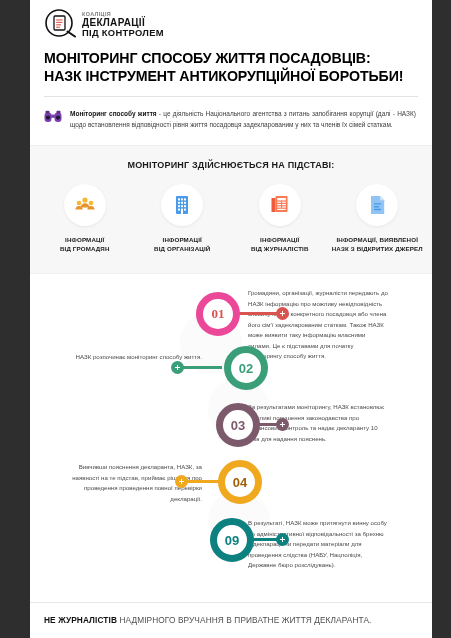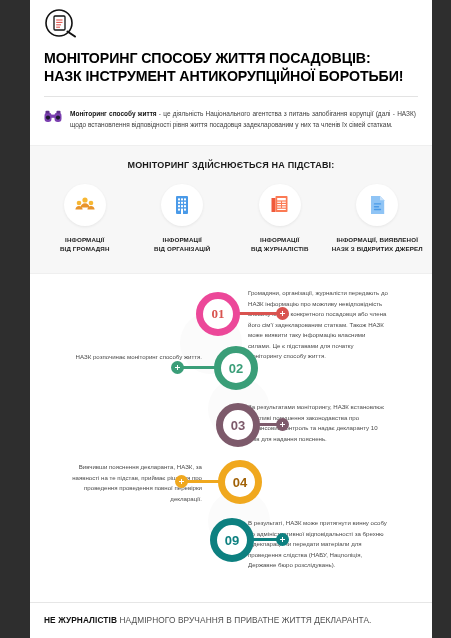--- a/index.html
+++ b/index.html
@@ -112,20 +112,25 @@
       <div class="logo-mark">
         <svg width="34" height="34" viewBox="0 0 34 34">
           <circle cx="15" cy="15" r="13" fill="none" stroke="#111" stroke-width="1.6"></circle>
           <rect x="10" y="8" width="11" height="14" rx="1" fill="#fff" stroke="#111" stroke-width="1.3"></rect>
           <line x1="12.2" y1="12" x2="18.5" y2="12" stroke="#e0564f" stroke-width="1.1"></line>
           <line x1="12.2" y1="14.4" x2="18.5" y2="14.4" stroke="#e0564f" stroke-width="1.1"></line>
           <line x1="12.2" y1="16.8" x2="17" y2="16.8" stroke="#e0564f" stroke-width="1.1"></line>
           <line x1="12.2" y1="19.2" x2="16" y2="19.2" stroke="#e0564f" stroke-width="1.1"></line>
           <line x1="23.5" y1="23.5" x2="31" y2="28.5" stroke="#111" stroke-width="2.1" stroke-linecap="round"></line>
         </svg>
+      </div>
+      <div class="logo-text">
+        <div class="logo-kicker">Коаліція</div>
+        <div class="logo-l1">ДЕКЛАРАЦІЇ</div>
+        <div class="logo-l2">ПІД КОНТРОЛЕМ</div>
       </div>
     </div>
 
     <div class="title">
       <div>МОНІТОРИНГ СПОСОБУ ЖИТТЯ ПОСАДОВЦІВ:</div>
       <div>НАЗК ІНСТРУМЕНТ АНТИКОРУПЦІЙНОЇ БОРОТЬБИ!</div>
     </div>
 
     <div class="rule"></div>
 
@@ -234,21 +239,21 @@
       <div class="step">
         <div class="ghost" style="left:150px;top:22px;width:62px;height:62px;"></div>
         <div class="node" style="left:166px;top:2px;border:7px solid #ec4899;color:#d9534f;font-family:Liberation Serif, serif;">01</div>
         <div class="connector" style="left:206px;top:22px;width:48px;background:#d9534f;"></div>
         <div class="dot" style="left:246px;top:17px;background:#d9534f;"></div>
         <div class="blurb right" style="top:-2px;">Громадяни, організації, журналісти передають до НАЗК інформацію про можливу невідповідність способу життя конкретного посадовця або члена його сім'ї задекларованим статкам. Також НАЗК може виявити таку інформацію власними силами. Це є підставами для початку моніторингу способу життя.</div>
       </div>
 
       <div class="step">
         <div class="ghost" style="left:178px;top:88px;width:62px;height:62px;"></div>
-        <div class="node" style="left:184px;top:56px;border:7px solid #3a9e78;color:#3a9e78;">02</div>
+        <div class="node" style="left:194px;top:56px;border:7px solid #3a9e78;color:#3a9e78;">02</div>
         <div class="connector" style="left:148px;top:76px;width:44px;background:#3a9e78;"></div>
         <div class="dot" style="left:141px;top:71px;background:#3a9e78;"></div>
         <div class="blurb left" style="top:62px;">НАЗК розпочинає моніторинг способу життя.</div>
       </div>
 
       <div class="step">
         <div class="node" style="left:186px;top:113px;border:7px solid #7d5a6b;color:#7d5a6b;">03</div>
         <div class="connector" style="left:226px;top:133px;width:28px;background:#7d5a6b;"></div>
         <div class="dot" style="left:246px;top:128px;background:#7d5a6b;"></div>
         <div class="blurb right" style="top:112px;">За результатами моніторингу, НАЗК встановлює можливі порушення законодавства про фінансовий контроль та надає декларанту 10 днів для надання пояснень.</div>

